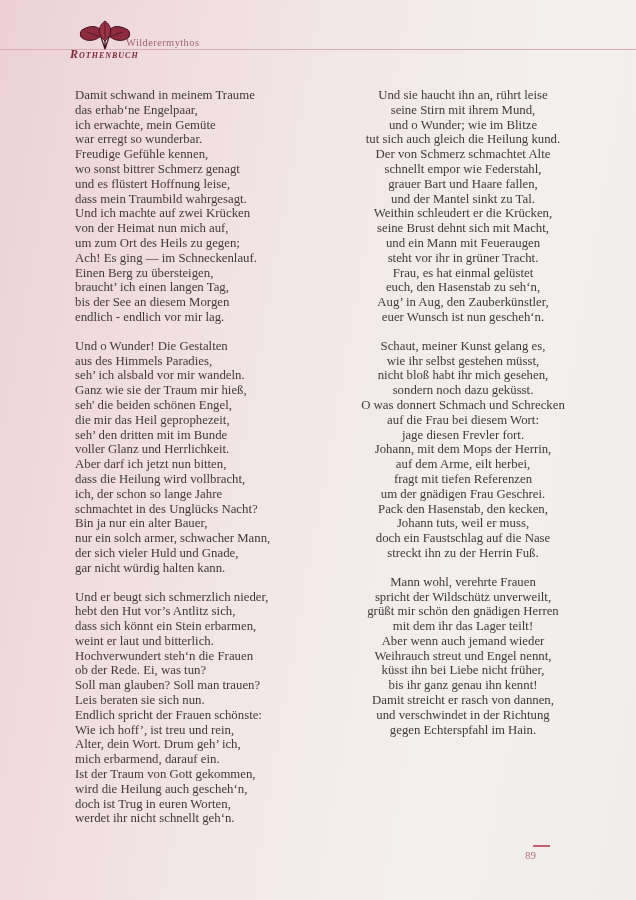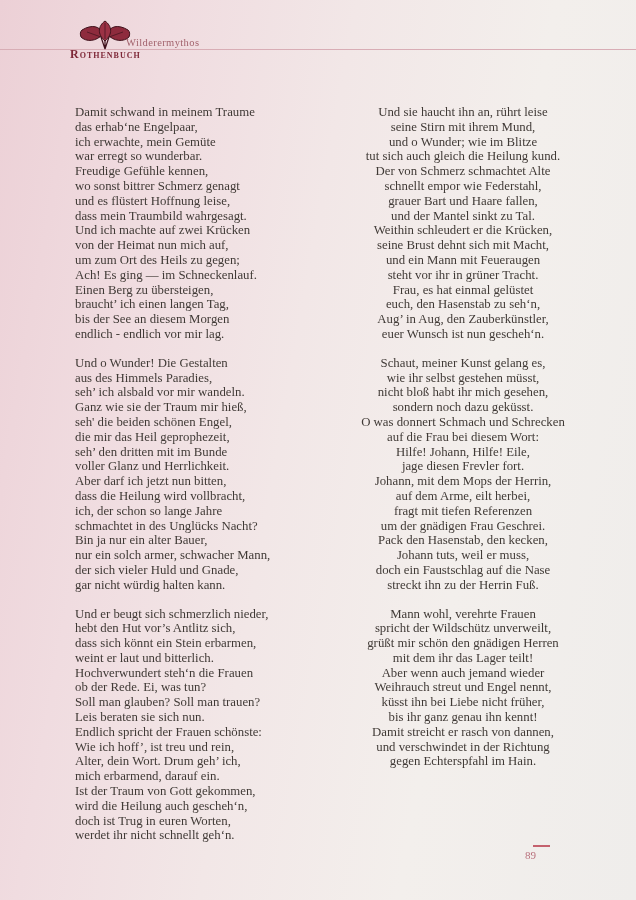--- a/index.html
+++ b/index.html
@@ -12,29 +12,29 @@
     font-family:"Liberation Serif","DejaVu Serif",serif;
   }
   .header-rule{
     position:absolute;left:0;top:49px;width:636px;height:1px;
     background:#d8adb5;
   }
   .logo{position:absolute;left:74px;top:20px;width:62px;height:30px;}
   .logo-text{
     position:absolute;left:70px;top:47px;
     font-size:12px;font-variant:small-caps;letter-spacing:1px;
-    color:#7e2737;font-weight:bold;
+    color:#7e2737;font-weight:bold;font-style:italic;
   }
   .section-title{
     position:absolute;left:126px;top:37px;
     font-size:10.5px;color:#a2626c;letter-spacing:0.4px;
   }
   .poem-col{
     position:absolute;top:88px;width:258px;
-    font-size:12.8px;line-height:14.8px;color:#403a36;margin-top:17px;
+    font-size:12.8px;line-height:14.8px;color:#403a36;
   }
   .col-1{left:75px;}
   .col-2{left:334px;text-align:center;}
   .stanza{margin:0 0 14px 0;}
   .poem-line{white-space:nowrap;}
   .footer-rule{
     position:absolute;left:533px;top:845px;width:17px;height:2px;
     background:#c4616e;
   }
   .page-number{
@@ -142,21 +142,20 @@
         <div class="poem-line">Aug’ in Aug, den Zauberkünstler,</div>
         <div class="poem-line">euer Wunsch ist nun gescheh‘n.</div>
       </div>
     <div class="stanza">
         <div class="poem-line">Schaut, meiner Kunst gelang es,</div>
         <div class="poem-line">wie ihr selbst gestehen müsst,</div>
         <div class="poem-line">nicht bloß habt ihr mich gesehen,</div>
         <div class="poem-line">sondern noch dazu geküsst.</div>
         <div class="poem-line">O was donnert Schmach und Schrecken</div>
         <div class="poem-line">auf die Frau bei diesem Wort:</div>
-        <div class="poem-line">Hilfe! Johann, Hilfe! Eile,</div>
         <div class="poem-line">jage diesen Frevler fort.</div>
         <div class="poem-line">Johann, mit dem Mops der Herrin,</div>
         <div class="poem-line">auf dem Arme, eilt herbei,</div>
         <div class="poem-line">fragt mit tiefen Referenzen</div>
         <div class="poem-line">um der gnädigen Frau Geschrei.</div>
         <div class="poem-line">Pack den Hasenstab, den kecken,</div>
         <div class="poem-line">Johann tuts, weil er muss,</div>
         <div class="poem-line">doch ein Faustschlag auf die Nase</div>
         <div class="poem-line">streckt ihn zu der Herrin Fuß.</div>
       </div>

